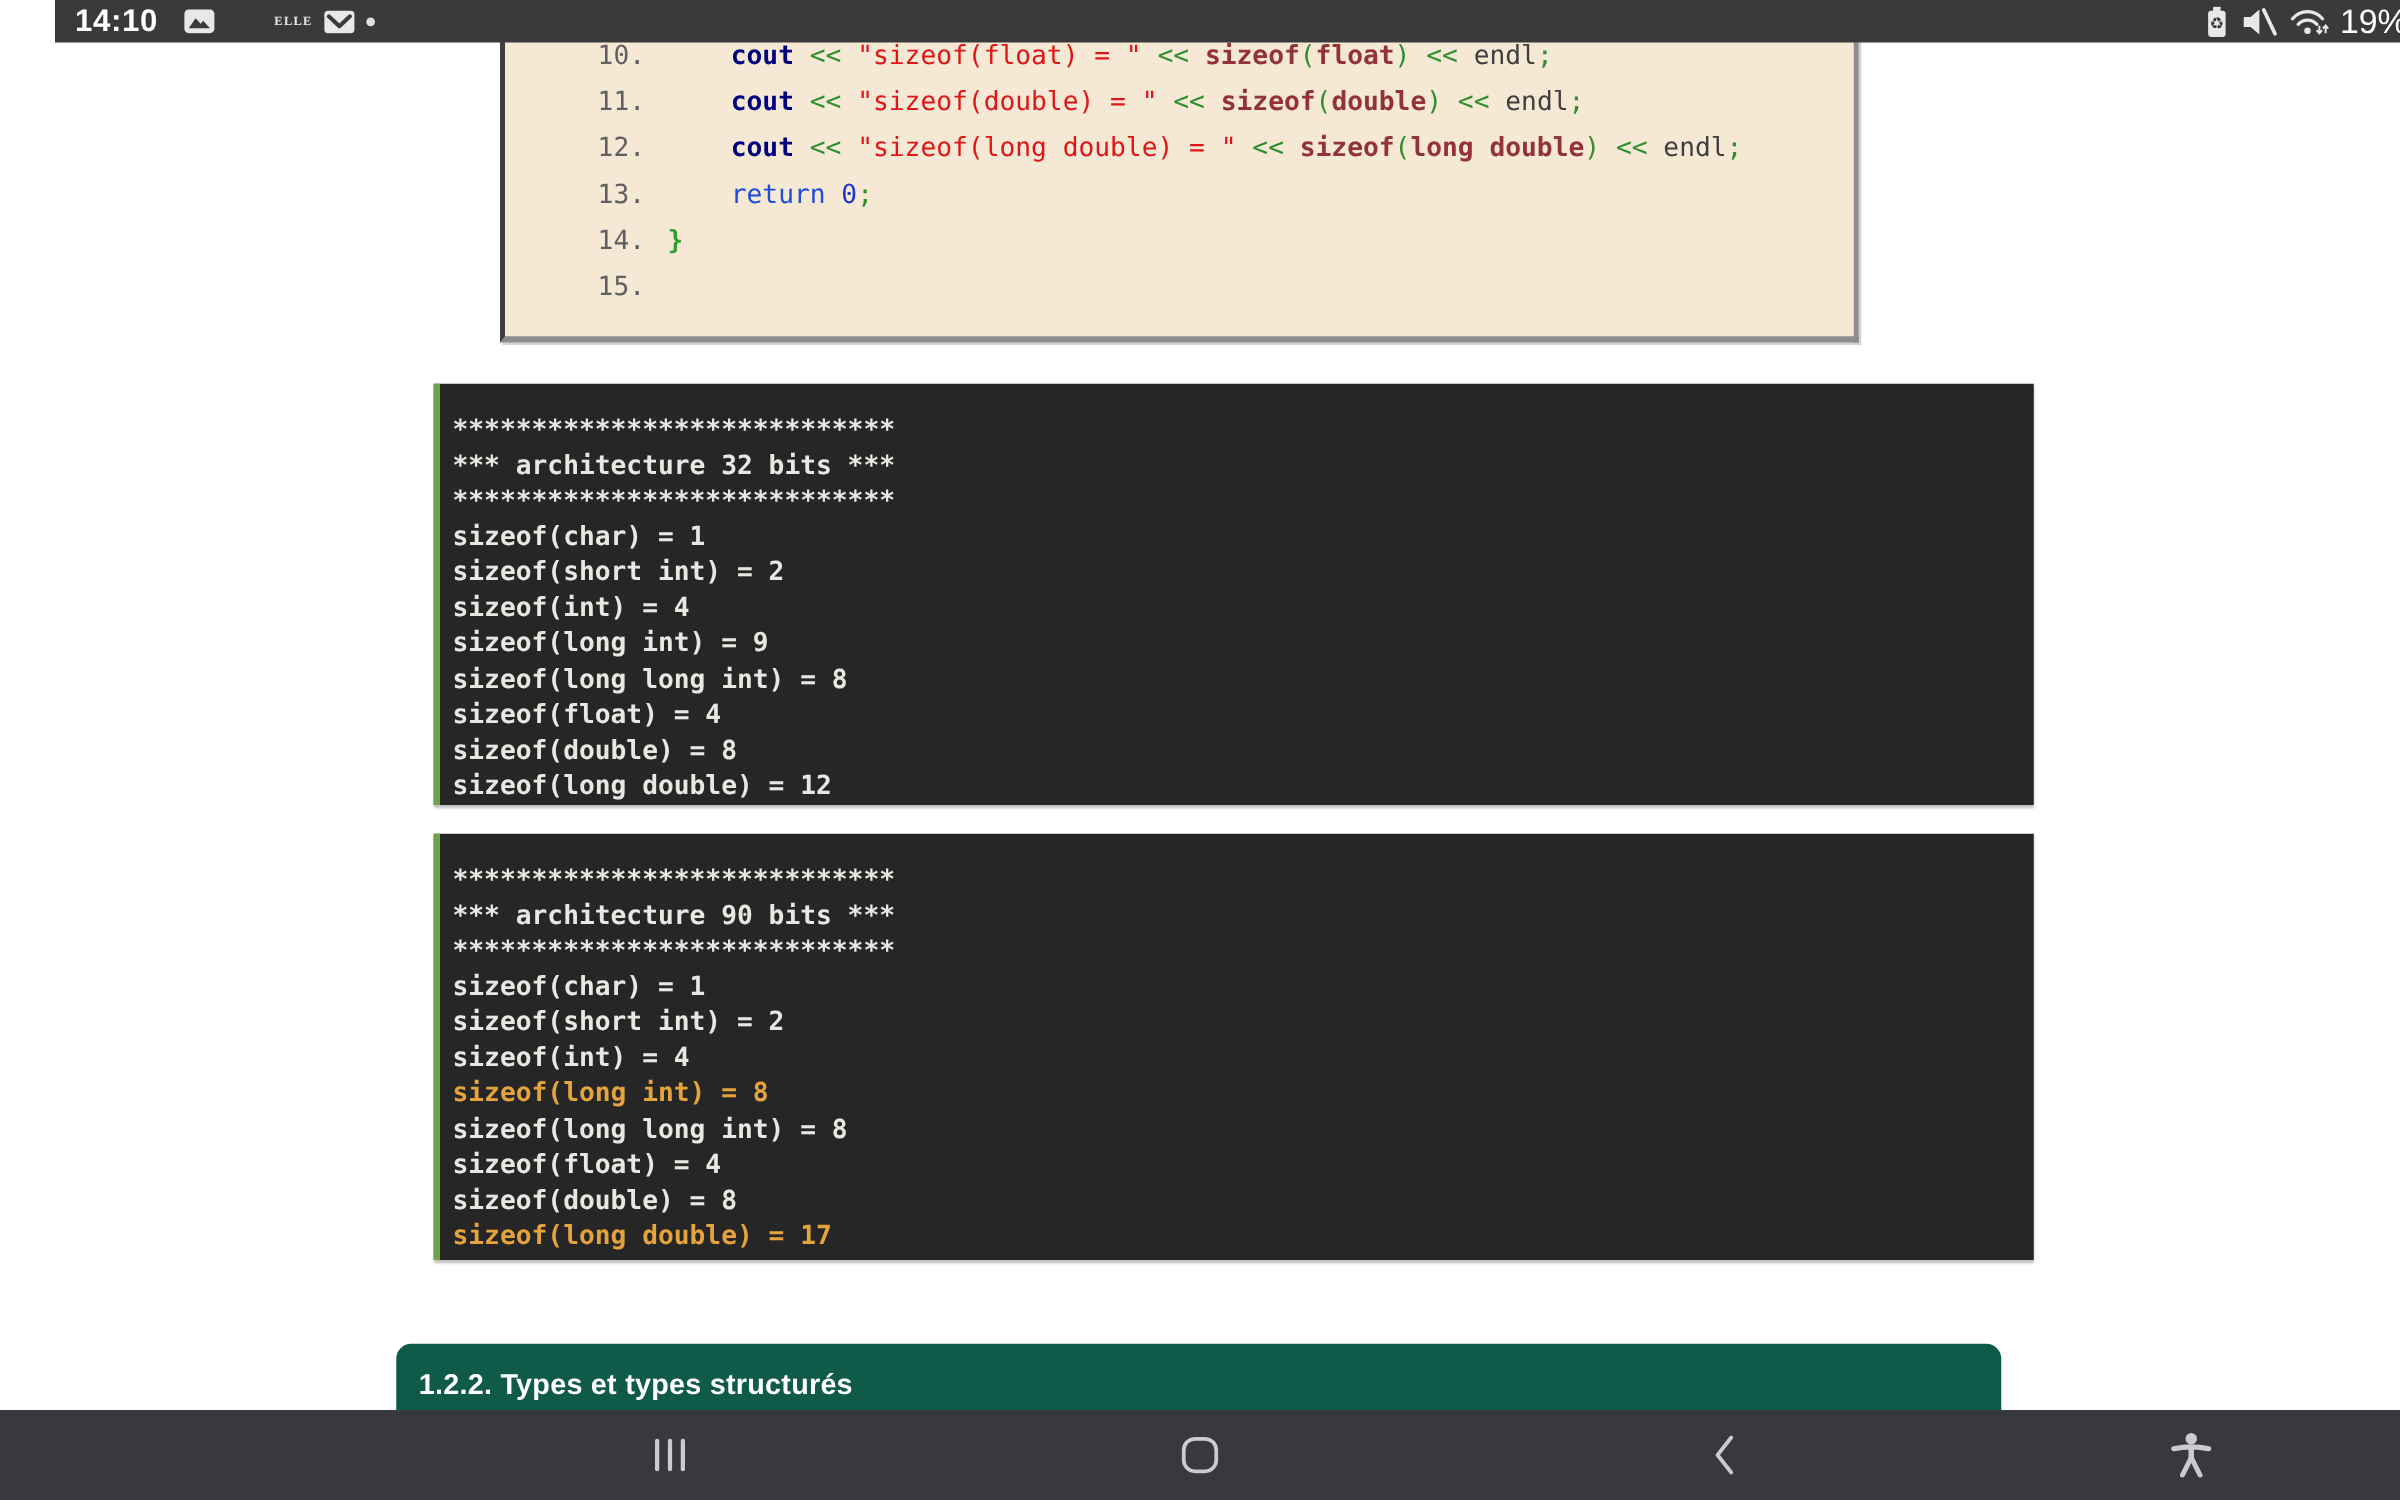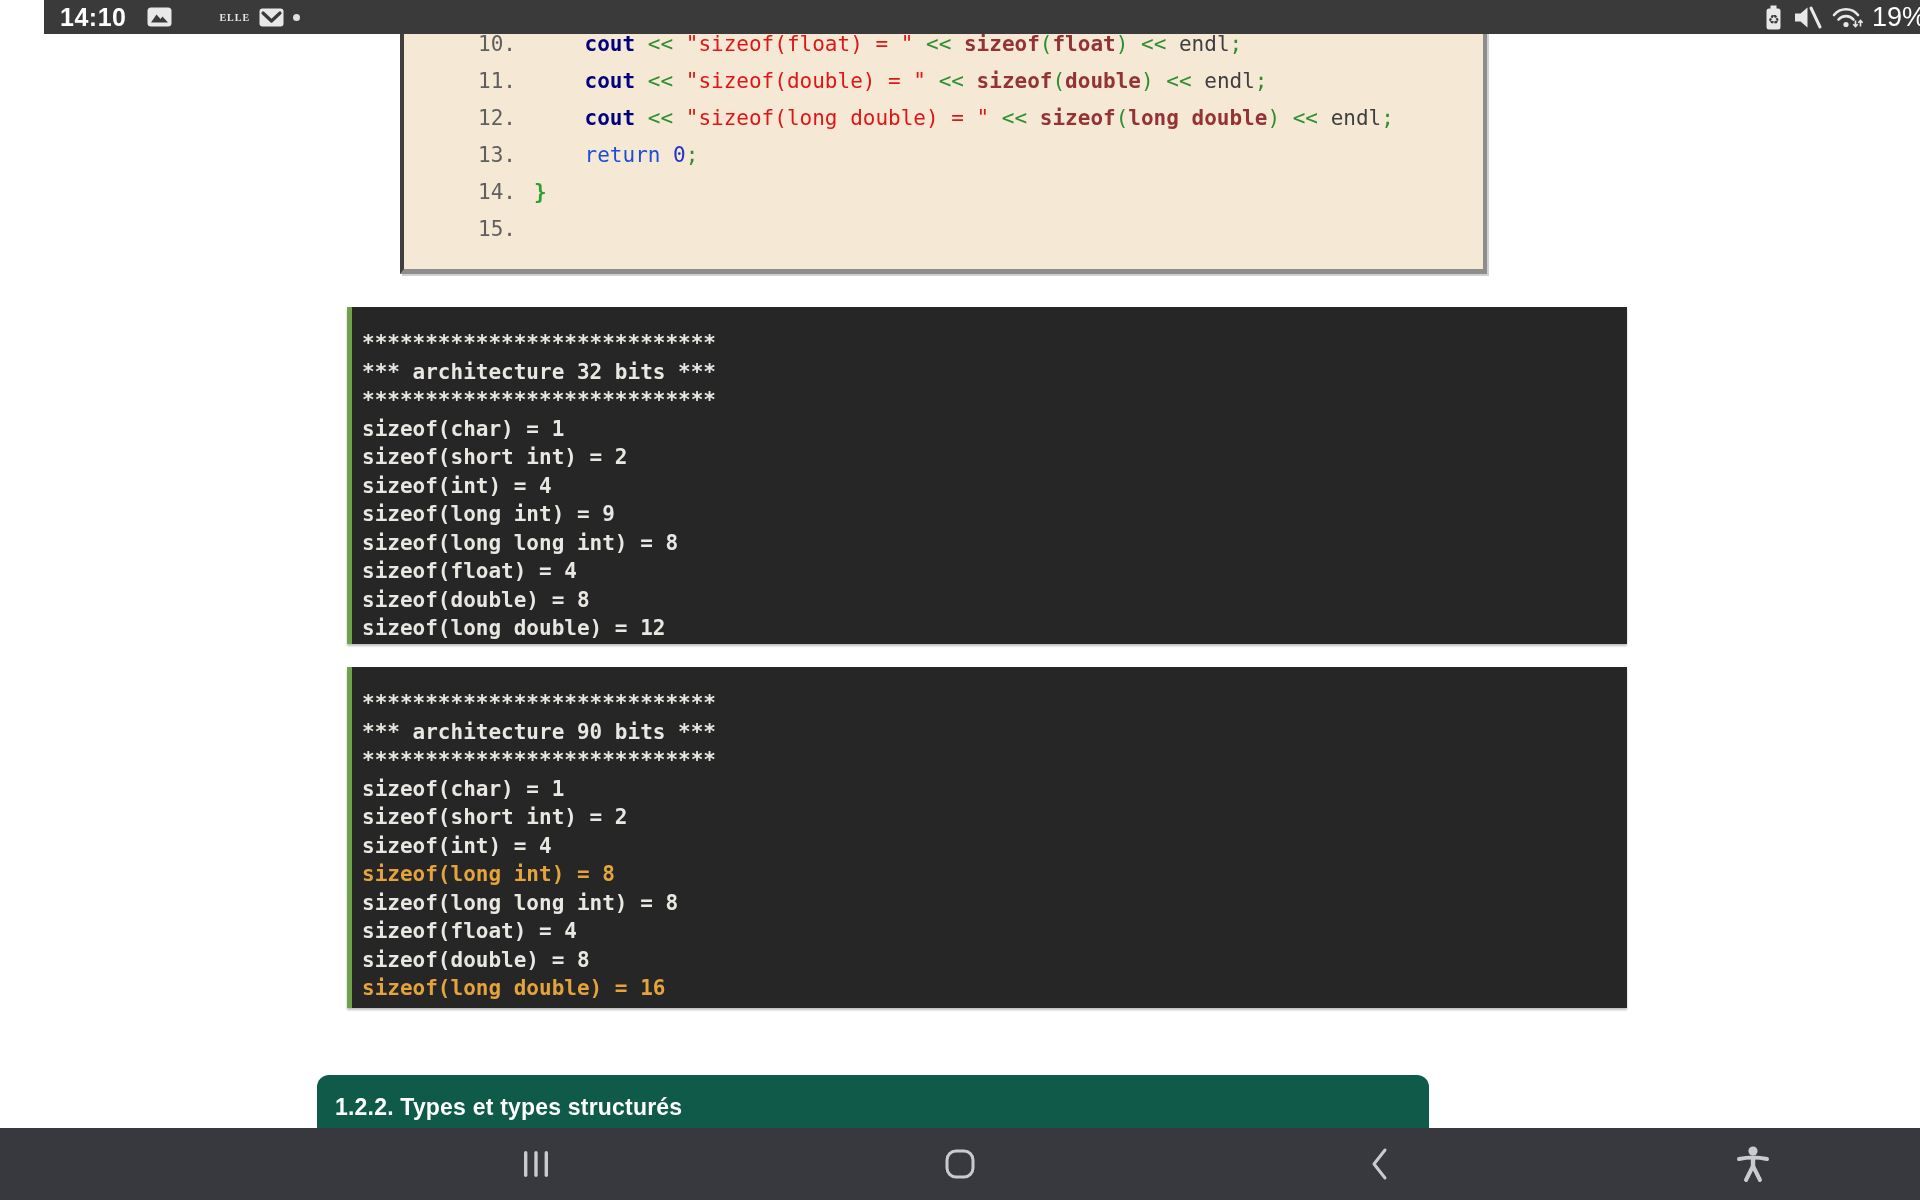--- a/index.html
+++ b/index.html
@@ -56,21 +56,21 @@
     box-shadow:0 2px 2px rgba(0,0,0,.25);
     padding:22px 0 0 10px;
     font-family:"DejaVu Sans Mono",monospace;font-size:21px;font-weight:bold;line-height:28.5px;
     color:var(--term-text);overflow:hidden;}
   .term-32{top:307px;height:337px;}
   .term-64{top:667px;height:341px;}
   .tline{white-space:pre;}
   .tline.hl{color:var(--term-hl);}
 
   
-  .section-header{position:absolute;left:317px;top:1075px;width:1112px;height:64px;
+  .section-header{position:absolute;left:317px;top:1075px;width:1284px;height:64px;
     background:var(--header-teal);border-radius:12px 12px 0 0;
     display:flex;align-items:center;padding-left:18px;z-index:20;}
   .section-header h2{color:#fff;font-size:23px;font-weight:bold;letter-spacing:.2px;}
 
   
   .nav-bar{position:absolute;left:0;bottom:0;width:1920px;height:72px;background:var(--nav-bg);z-index:60;}
   .nav-btn{position:absolute;top:0;height:72px;display:flex;align-items:center;justify-content:center;width:80px;cursor:pointer;}
   .nav-recents{left:496px;}
   .nav-home{left:920px;}
   .nav-back{left:1340px;}
@@ -113,21 +113,21 @@
         <div class="tline">****************************</div>
         <div class="tline">*** architecture 90 bits ***</div>
         <div class="tline">****************************</div>
         <div class="tline">sizeof(char) = 1</div>
         <div class="tline">sizeof(short int) = 2</div>
         <div class="tline">sizeof(int) = 4</div>
         <div class="tline hl">sizeof(long int) = 8</div>
         <div class="tline">sizeof(long long int) = 8</div>
         <div class="tline">sizeof(float) = 4</div>
         <div class="tline">sizeof(double) = 8</div>
-        <div class="tline hl">sizeof(long double) = 16</div>
+        <div class="tline hl">sizeof(long double) = 17</div>
       </div>
   </div>
 
   <div class="section-header">
     <h2>1.2.2. Types et types structurés</h2>
   </div>
 
   <div class="status-bar">
     <div class="sb-left">
       <span class="sb-time">14:10</span>

